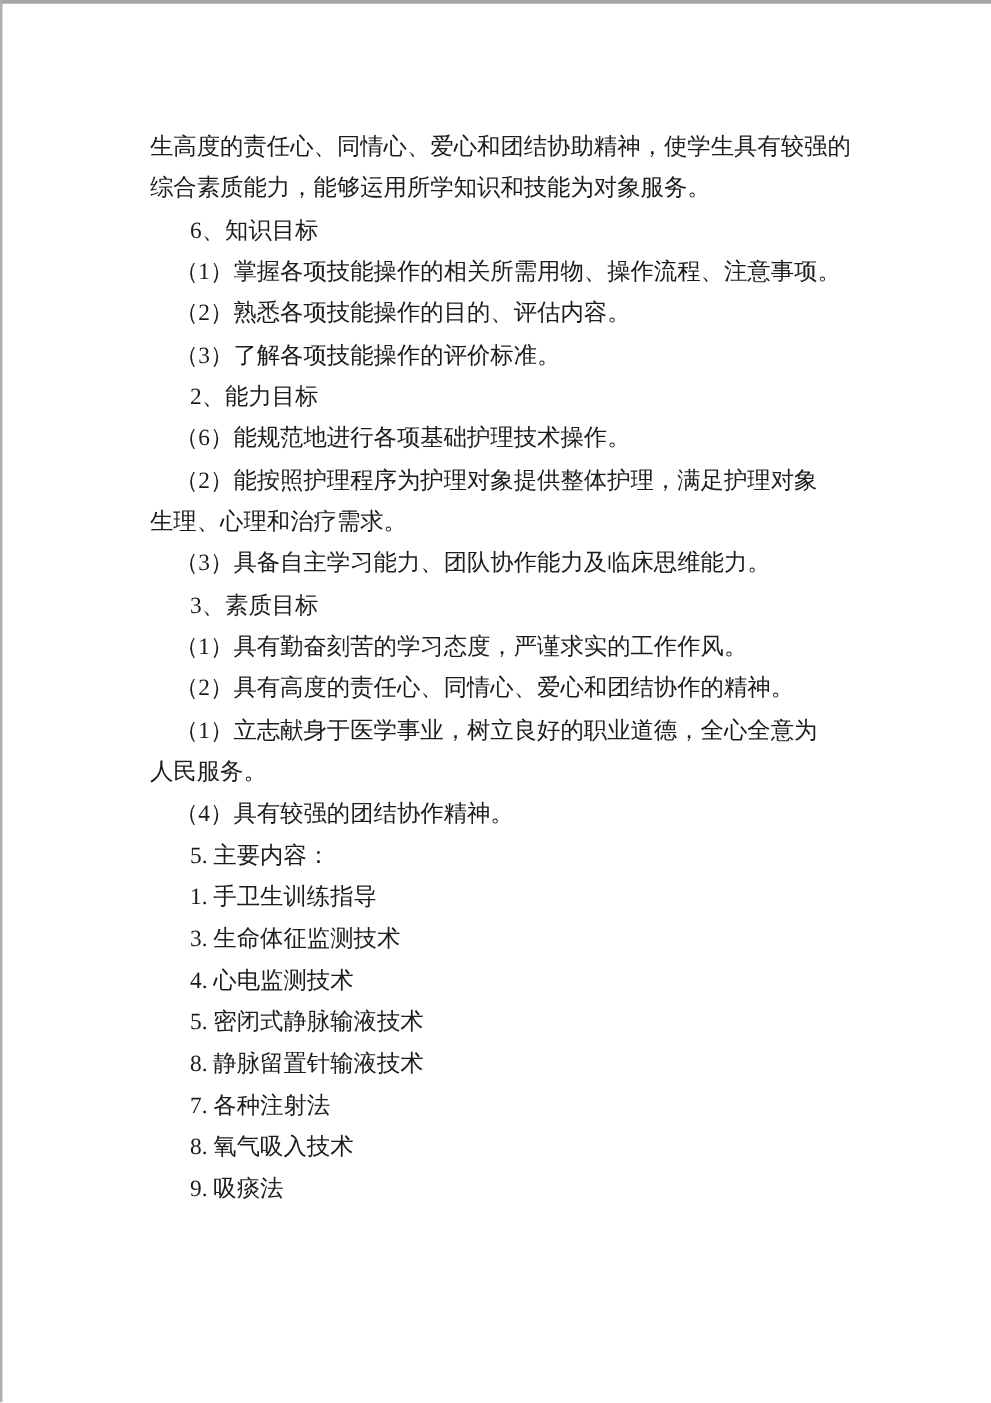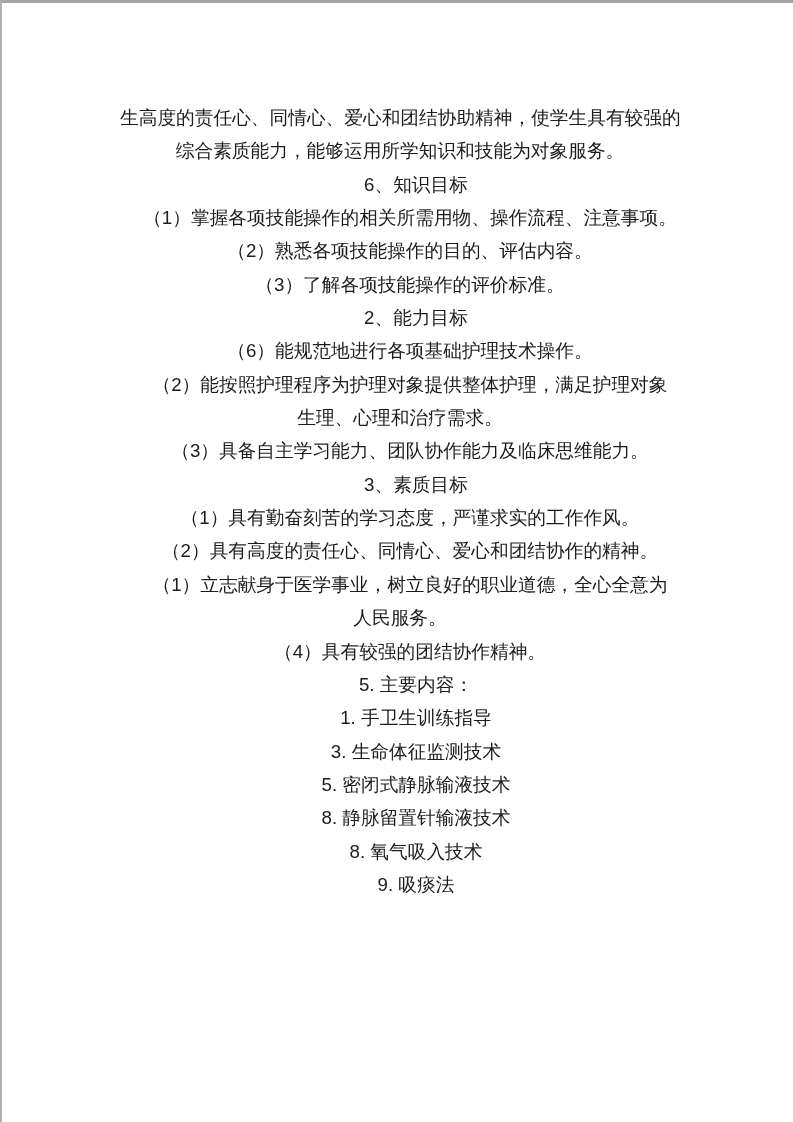--- a/index.html
+++ b/index.html
@@ -6,22 +6,21 @@
     margin: 0;
     padding: 0;
     background: #ffffff;
   }
   .page {
     position: relative;
     width: 793px;
     height: 1122px;
     background: #ffffff;
     overflow: hidden;
-    font-family: Liberation Sans, sans-serif;
-    text-align: center;
+    font-family: Liberation Serif, serif;
   }
   .edge-top {
     position: absolute;
     top: 0;
     left: 0;
     width: 793px;
     height: 3px;
     background: #a5a5a5;
   }
   .edge-left {
@@ -70,18 +69,20 @@
       <div class="line ind-paren">（3）具备自主学习能力、团队协作能力及临床思维能力。</div>
       <div class="line ind-num">3、素质目标</div>
       <div class="line ind-paren">（1）具有勤奋刻苦的学习态度，严谨求实的工作作风。</div>
       <div class="line ind-paren">（2）具有高度的责任心、同情心、爱心和团结协作的精神。</div>
       <div class="line ind-paren">（1）立志献身于医学事业，树立良好的职业道德，全心全意为</div>
       <div class="line ind-none">人民服务。</div>
       <div class="line ind-paren">（4）具有较强的团结协作精神。</div>
       <div class="line ind-num">5. 主要内容：</div>
       <div class="line ind-num">1. 手卫生训练指导</div>
       <div class="line ind-num">3. 生命体征监测技术</div>
+      <div class="line ind-num">4. 心电监测技术</div>
       <div class="line ind-num">5. 密闭式静脉输液技术</div>
       <div class="line ind-num">8. 静脉留置针输液技术</div>
+      <div class="line ind-num">7. 各种注射法</div>
       <div class="line ind-num">8. 氧气吸入技术</div>
       <div class="line ind-num">9. 吸痰法</div>
     </div>
 </div>
 
 </body></html>

